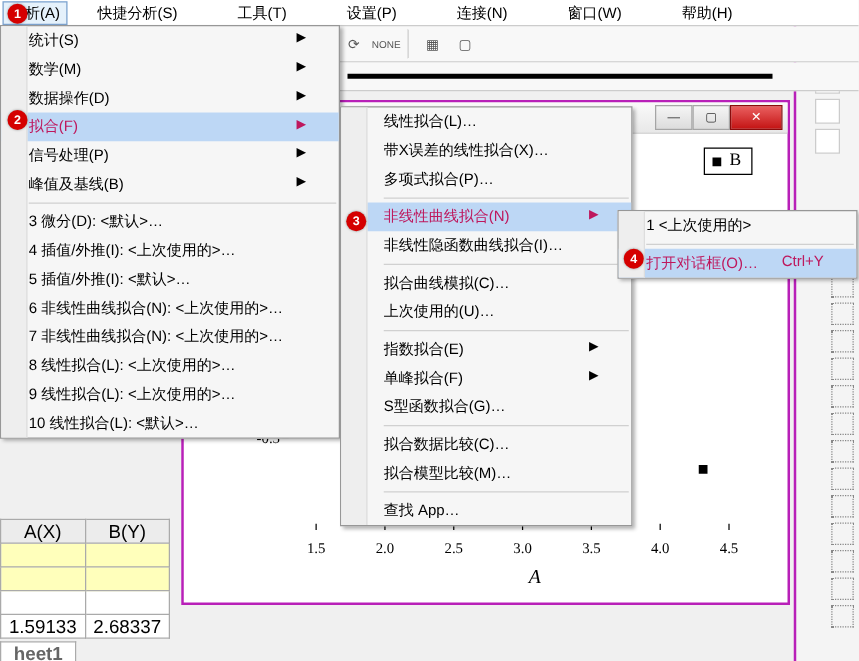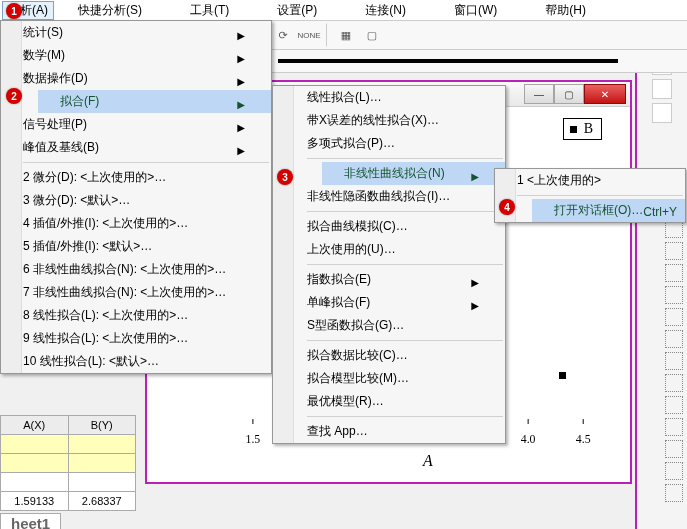--- a/index.html
+++ b/index.html
@@ -5,22 +5,22 @@
 body { margin:0; font-family:"Microsoft YaHei","Segoe UI",sans-serif; font-size:12px; background:#f0f0f0; width:687px; height:529px; overflow:hidden; position:relative; }
 .menubar { background:#fff; border-bottom:1px solid #ccc; height:20px; display:flex; align-items:center; padding:0 2px; position:relative; z-index:5; }
 .menubar span { padding:1px 24px; cursor:default; }
 .menubar span.active { background:#e5f1fb; border:1px solid #7da2ce; padding:0 5px; }
 .toolbar { background:#f8f8f8; border-bottom:1px solid #ccc; height:28px; display:flex; align-items:center; padding:0 4px; gap:2px; position:relative; z-index:1; }
 .tool { width:22px; height:22px; display:flex; align-items:center; justify-content:center; font-size:11px; color:#555; border:1px solid transparent; }
 .tool.sep { border-left:1px solid #ccc; width:1px; margin:0 3px; }
 .toolbar2 { background:#f8f8f8; border-bottom:1px solid #ccc; height:22px; display:flex; align-items:center; padding-left:270px; position:relative; z-index:1; }
 .colorline { width:340px; height:4px; background:#000; margin-left:8px; }
 .dropmenu { position:absolute; background:#f6f6f6; border:1px solid #979797; box-shadow:2px 2px 3px rgba(0,0,0,.3); z-index:10; }
-.dropmenu .item { padding:3px 26px 3px 22px; display:flex; justify-content:space-between; align-items:flex-end; white-space:nowrap; cursor:default; }
-.dropmenu .item.highlight { background:#bdd7f5; color:#14532d;margin-left:37px; }
+.dropmenu .item { padding:3px 26px 3px 22px; display:flex; justify-content:space-between; align-items:flex-start; white-space:nowrap; cursor:default; }
+.dropmenu .item.highlight { background:#bdd7f5; color:#be185d; }
 .dropmenu .sep { height:1px; background:#d0d0d0; margin:3px 2px 3px 22px; }
 .arrow { font-size:10px; margin-left:14px; }
 .dropmenu .iconcol { position:absolute; left:0; top:0; bottom:0; width:20px; background:#eee; border-right:1px solid #ddd; }
 .menu1 { left:0; top:20px; width:270px; }
 .menu2 { left:272px; top:85px; width:220px;padding-left:12px; }
 .menu3 { left:494px; top:168px; width:190px; }
 .marker { position:absolute; width:16px; height:16px; border-radius:50%; color:#fff; font-size:10px; font-weight:bold; display:flex; align-items:center; justify-content:center; z-index:20; background:#d50000; box-shadow:0 0 2px rgba(0,0,0,.4);}
 .m1 { left:6px; top:3px; } .m2 { left:6px; top:88px; } .m3 { left:277px; top:169px; } .m4 { left:499px; top:199px; }
 .rightbar { position:absolute; right:0; top:20px; bottom:0; width:50px; background:#f4f4f4; border-left:2px solid #b820b8; }
 .rightbar .apps { writing-mode:vertical-rl; font-size:10px; padding:4px; color:#555;}
@@ -28,21 +28,21 @@
 .rightbar .small-icons { position:absolute; right:4px; top:200px; display:flex; flex-direction:column; gap:4px; }
 .rightbar .small-icons span { width:16px; height:16px; border:1px dotted #888; }
 .plotwin { position:absolute; left:145px; top:80px; right:55px; height:400px; background:#fff; border:2px solid #b820b8; z-index:2; }
 .plotwin .titlebar { height:24px; background:linear-gradient(#fafafa,#e8e8e8); border-bottom:1px solid #ccc; display:flex; justify-content:flex-end; align-items:center; padding:0 4px; gap:0;}
 .winbtn { width:28px; height:18px; border:1px solid #a5a5a5; background:linear-gradient(#f5f5f5,#dcdcdc); display:flex; align-items:center; justify-content:center; font-size:10px; color:#333;}
 .winbtn.close { background:linear-gradient(#ea6060,#c41414); color:#fff; border-color:#8a0b0b; width:40px; }
 .plotarea { position:absolute; left:10px; right:10px; top:28px; bottom:10px; background:#fff; }
 .legend { position:absolute; right:18px; top:8px; border:1px solid #000; padding:2px 8px 2px 20px; background:#fff; font-family:"Times New Roman",serif; font-size:14px; }
 .legend::before { content:""; position:absolute; left:6px; top:7px; width:7px; height:7px; background:#000; }
 .sheet { position:absolute; left:0; top:415px; width:136px; border-collapse:collapse; background:#fff; z-index:3;}
-.sheet td, .sheet th { border:1px solid #aaa; font-size:11px; text-align:center; height:18px; padding:0 4px; }
+.sheet td, .sheet th { border:1px solid #aaa; font-size:15px; text-align:center; height:18px; padding:0 4px; }
 .sheet th { background:#ececec; font-weight:normal; }
 .sheet tr.yellow td { background:#ffffbb; }
 .sheettab { position:absolute; left:0; top:513px; font-size:15px; padding:1px 10px; background:#fff; border:1px solid #aaa; border-bottom:none; color:#666; font-weight:bold;}
 .datapoint { position:absolute; width:7px; height:7px; background:#000; }
 </style>
 </head>
 <body>
 
 <div class="menubar" id="menubar">
     <span class="active">分析(A)</span>
@@ -184,23 +184,20 @@
         <span class="arrow">▶</span>
       </div>
       <div class="item">
         <span>峰值及基线(B)</span>
         <span class="arrow">▶</span>
       </div>
     </div>
   <div class="sep"></div>
   <div id="menu1recent">
       <div class="item">
-        <span>2 微分(D): &lt;上次使用的&gt;…</span>
-      </div>
-      <div class="item">
         <span>3 微分(D): &lt;默认&gt;…</span>
       </div>
       <div class="item">
         <span>4 插值/外推(I): &lt;上次使用的&gt;…</span>
       </div>
       <div class="item">
         <span>5 插值/外推(I): &lt;默认&gt;…</span>
       </div>
       <div class="item">
         <span>6 非线性曲线拟合(N): &lt;上次使用的&gt;…</span>
@@ -258,23 +255,20 @@
       </div>
       <div class="item">
         <span>S型函数拟合(G)…</span>
       </div>
       <div class="sep"></div>
       <div class="item">
         <span>拟合数据比较(C)…</span>
       </div>
       <div class="item">
         <span>拟合模型比较(M)…</span>
-      </div>
-      <div class="item">
-        <span>最优模型(R)…</span>
       </div>
       <div class="sep"></div>
       <div class="item">
         <span>查找 App…</span>
       </div>
     </div>
 </div>
 
 <div class="dropmenu menu3">
   <div class="iconcol"></div>

